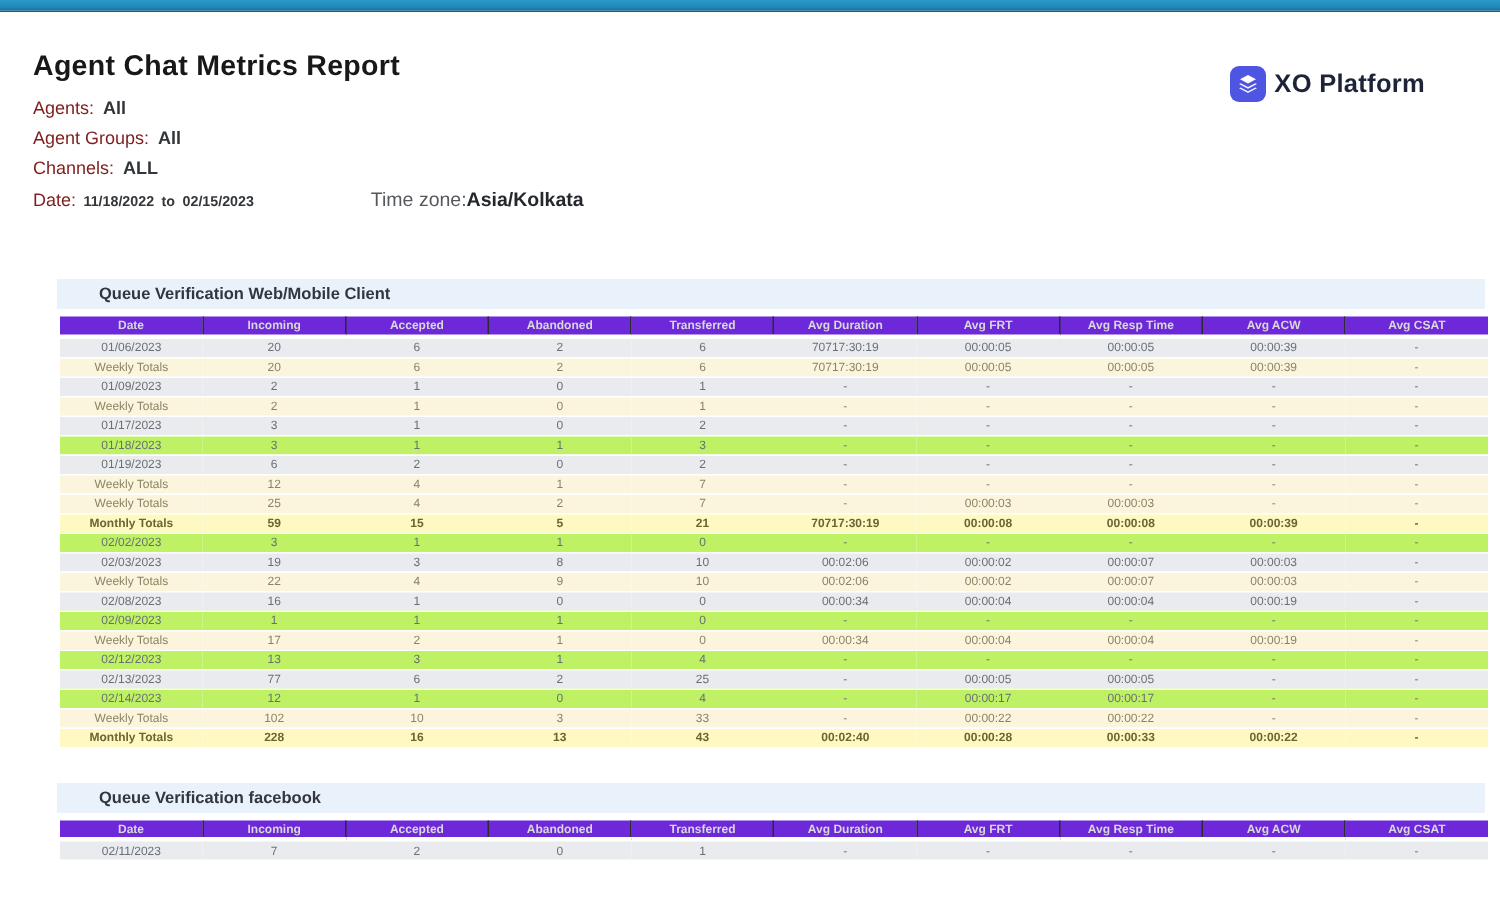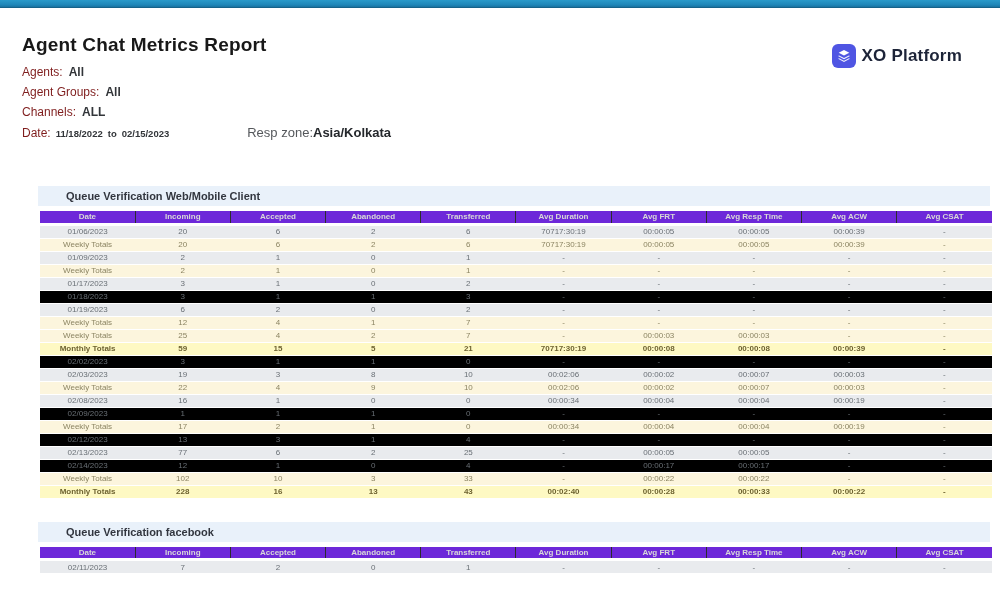--- a/index.html
+++ b/index.html
@@ -14,41 +14,41 @@
   .header { position:relative; margin:26px 38px 0 22px; }
   .report-title { font-size:19px; font-weight:bold; color:#181818; letter-spacing:.2px; }
   .meta { margin-top:9px; }
   .meta-line { margin-bottom:6px; font-size:12px; color:#63666a; white-space:nowrap; }
   .meta-line .label { color:#7f1d1d; }
   .meta-line .value { color:#323539; font-weight:bold; margin-left:6px; }
   .meta-line .value-sm { color:#323539; font-weight:bold; font-size:9.5px; margin-left:5px; }
   .tz-label { margin-left:78px; font-size:13px; color:#55585c; }
   .tz-value { font-size:13px; font-weight:bold; color:#24272b; }
 
-  .logo { position:absolute; top:10px; right:0; display:flex; align-items:center; gap:6px;text-align:right; }
+  .logo { position:absolute; top:10px; right:12px; display:flex; align-items:center; gap:6px;text-align:right; }
   .logo-icon { width:24px; height:24px; border-radius:6px; background:#4f55e3;
     display:flex; align-items:center; justify-content:center; }
   .logo-icon svg { width:16px; height:16px; }
   .logo-text { font-size:17px; font-weight:bold; color:#1d2438; letter-spacing:.2px; }
 
   
   .sections { margin:46px 10px 0 38px; width:952px; }
   .section + .section { margin-top:23px; }
   .sec-title { background:#e9f1fa; color:#32363f; font-size:11px; font-weight:bold;
     height:20px; line-height:20px; padding-left:28px; margin-bottom:5px; }
 
   table { width:100%; border-collapse:collapse; table-layout:fixed; margin-left:2px; }
   th { background:#6d28d9; color:#d8d8d8; font-size:8px; font-weight:bold;
     height:13px; padding:0 2px; text-align:center;
     border-right:1px solid #2b2c2e; border-bottom:3px solid #ffffff; }
   th:last-child { border-right:none; }
   td { font-size:8px; line-height:9px; color:#696f75; text-align:center;
     padding:1.5px 2px; border-bottom:1px solid #ffffff; white-space:nowrap; }
   tr.stripe td { background:#e9ebee; }
-  tr.plain  td { background:#000000; }
+  tr.plain  td { background:#bef264; }
   tr.weekly td { background:#fcf5dd; color:#8b8462; }
   tr.monthly td { background:#fef9c3; color:#6e6331; font-weight:bold; }
 </style>
 </head>
 <body>
 
 <div class="topbar"></div>
 
 <div class="header">
   <div class="report-title">Agent Chat Metrics Report</div>
@@ -57,21 +57,21 @@
     <div class="meta-line">
       <span class="label">Agents:</span><span class="value">All</span>
     </div>
     <div class="meta-line">
       <span class="label">Agent Groups:</span><span class="value">All</span>
     </div>
     <div class="meta-line">
       <span class="label">Channels:</span><span class="value">ALL</span>
     </div>
     <div class="meta-line">
-      <span class="label">Date:</span><span class="value-sm">11/18/2022</span><span class="value-sm">to</span><span class="value-sm">02/15/2023</span><span class="tz-label">Resp zone:</span><span class="tz-value">Asia/Kolkata</span>
+      <span class="label">Date:</span><span class="value-sm">11/18/2022</span><span class="value-sm">to</span><span class="value-sm">02/15/2023</span><span class="tz-label">Time zone:</span><span class="tz-value">Asia/Kolkata</span>
     </div>
   </div>
 
   <div class="logo">
     <span class="logo-icon">
       <svg viewBox="0 0 24 24" fill="#ffffff">
         <path d="M12 3l8 4.2-8 4.2-8-4.2z"></path>
         <path d="M4.6 11.2L12 15l7.4-3.8 1.6.9-9 4.7-9-4.7z" opacity=".95"></path>
         <path d="M4.6 15.4L12 19.2l7.4-3.8 1.6.9-9 4.7-9-4.7z" opacity=".9"></path>
       </svg>

